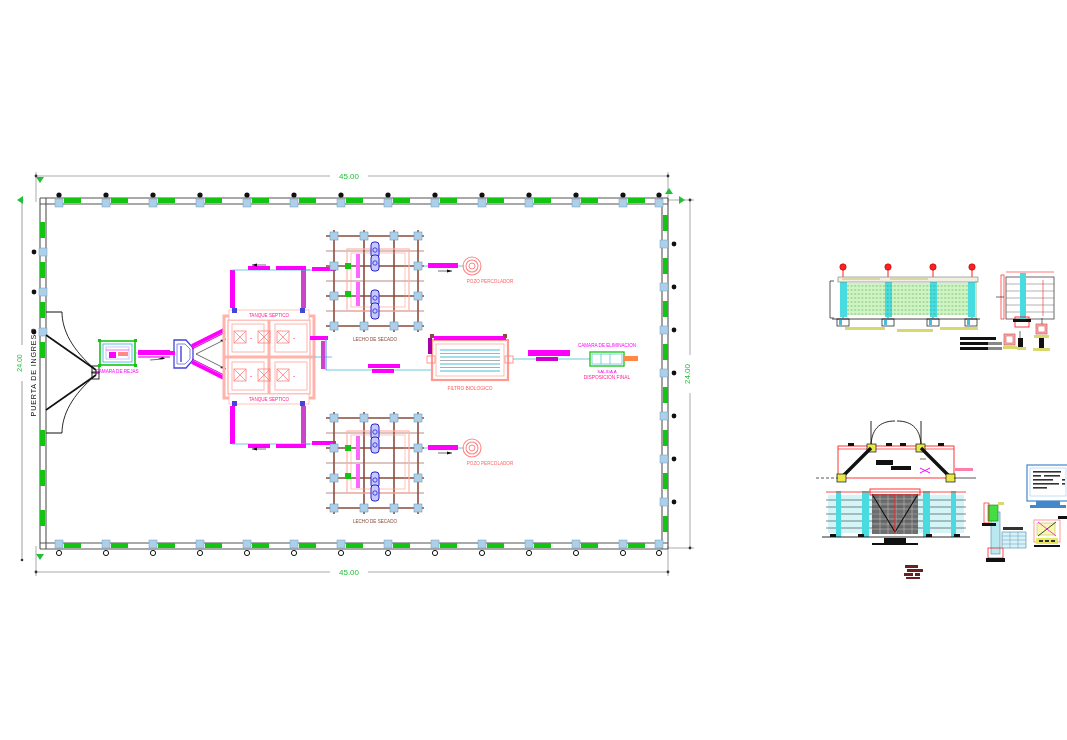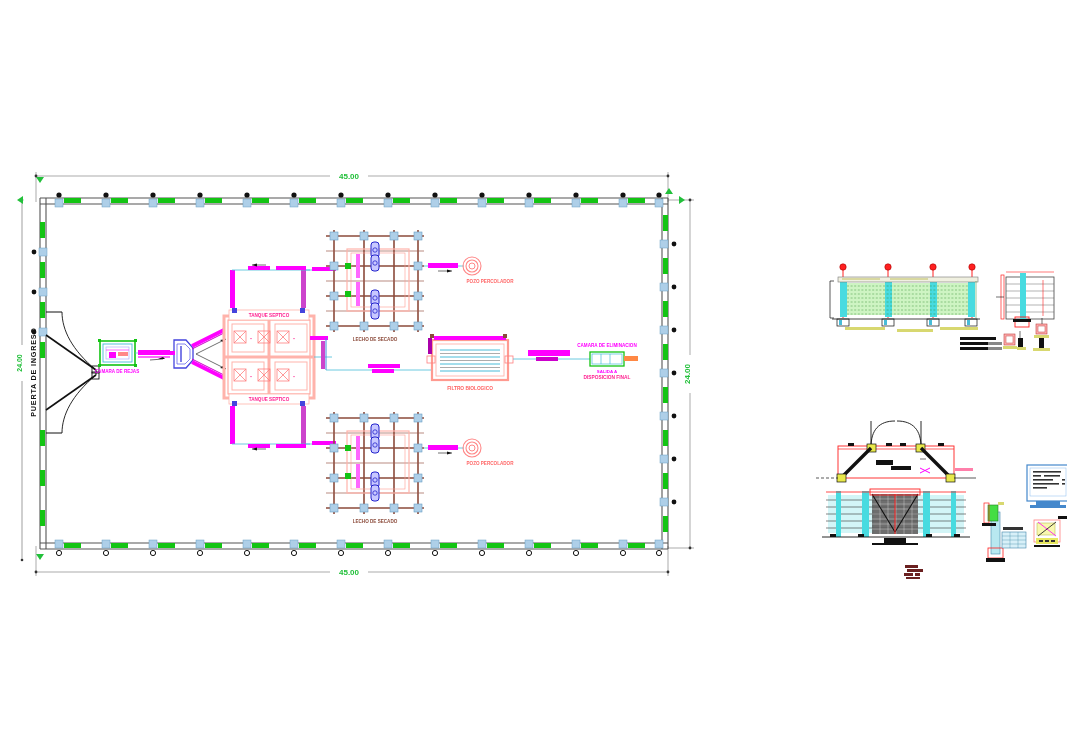--- a/index.html
+++ b/index.html
@@ -1,18 +1,18 @@
 <!DOCTYPE html>
 <html><head>
 <meta charset="utf-8">
 <style>
   html,body{margin:0;padding:0;background:#ffffff;}
   body{width:1067px;height:740px;position:relative;overflow:hidden;
        font-family:"Liberation Sans",sans-serif;}
-  #canvas{position:absolute;left:0;top:0;width:1067px;height:658px;font-weight:bold;}
+  #canvas{position:absolute;left:0;top:0;width:1067px;height:658px;}
   svg{display:block;}
   text{font-family:"Liberation Sans",sans-serif;}
 </style>
 </head>
 <body>
 
 <div id="canvas">
 <svg width="1067" height="740" viewBox="0 0 1067 740" xmlns="http://www.w3.org/2000/svg">
 
   <g>

